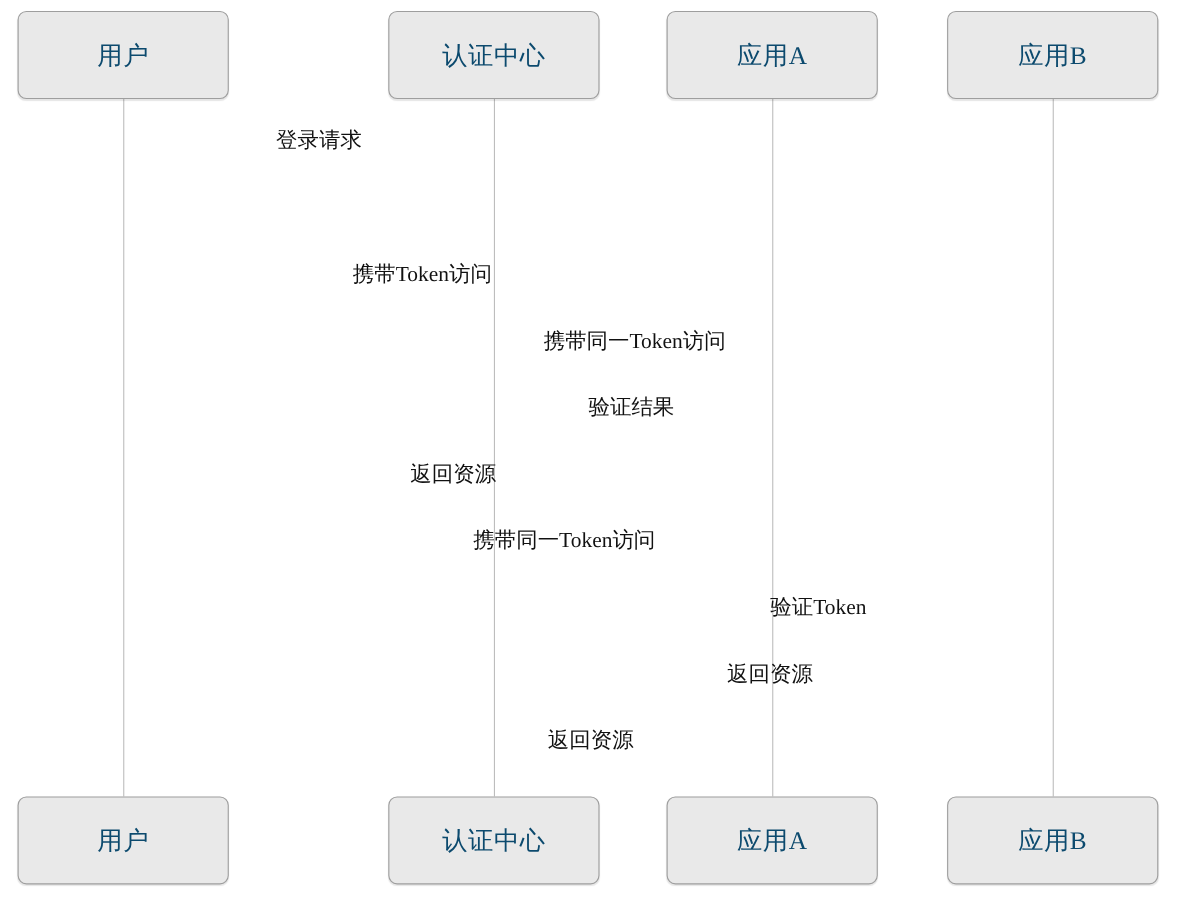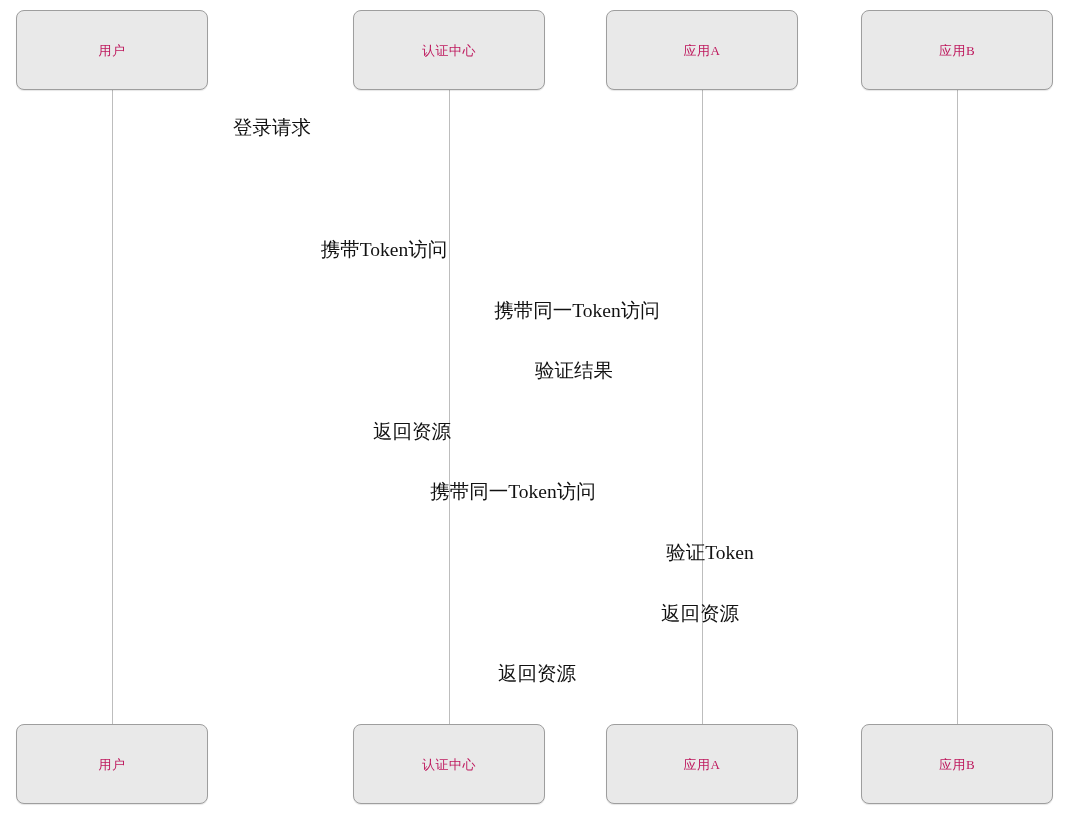--- a/index.html
+++ b/index.html
@@ -31,22 +31,22 @@
     height: 80px;
     background: #e9e9e9;
     border: 1px solid #9e9e9e;
     border-radius: 8px;
     display: flex;
     align-items: center;
     justify-content: center;
     box-shadow: 0 1px 1px rgba(0,0,0,0.10);
   }
   .actor-label {
-    font-size: 13px;
-    color: #be185d;
+    font-size: 23px;
+    color: #0c4a6e;
     letter-spacing: 0.5px;
     line-height: 1;
     white-space: nowrap;
   }
   .msg-label {
     position: absolute;
     transform: translate(-50%, -50%);
     font-size: 19.5px;
     color: #111111;
     white-space: nowrap;
@@ -69,27 +69,27 @@
   <div class="actor-box" style="left:353px; top:10px">
     <span class="actor-label">认证中心</span>
   </div>
   <div class="actor-box" style="left:606px; top:10px">
     <span class="actor-label">应用A</span>
   </div>
   <div class="actor-box" style="left:861px; top:10px">
     <span class="actor-label">应用B</span>
   </div>
 
-  <div class="msg-label" style="left:272px; top:128px">登录请求</div>
+  <div class="msg-label" style="left:290px; top:128px">登录请求</div>
   <div class="msg-label" style="left:384px; top:250px">携带Token访问</div>
   <div class="msg-label" style="left:577px; top:311px">携带同一Token访问</div>
   <div class="msg-label" style="left:574px; top:371px">验证结果</div>
   <div class="msg-label" style="left:412px; top:432px">返回资源</div>
   <div class="msg-label" style="left:513px; top:492px">携带同一Token访问</div>
-  <div class="msg-label" style="left:710px; top:553px">验证Token</div>
+  <div class="msg-label" style="left:744px; top:553px">验证Token</div>
   <div class="msg-label" style="left:700px; top:614px">返回资源</div>
   <div class="msg-label" style="left:537px; top:674px">返回资源</div>
 
   <div class="actor-box" style="left:16px; top:724px">
     <span class="actor-label">用户</span>
   </div>
   <div class="actor-box" style="left:353px; top:724px">
     <span class="actor-label">认证中心</span>
   </div>
   <div class="actor-box" style="left:606px; top:724px">

